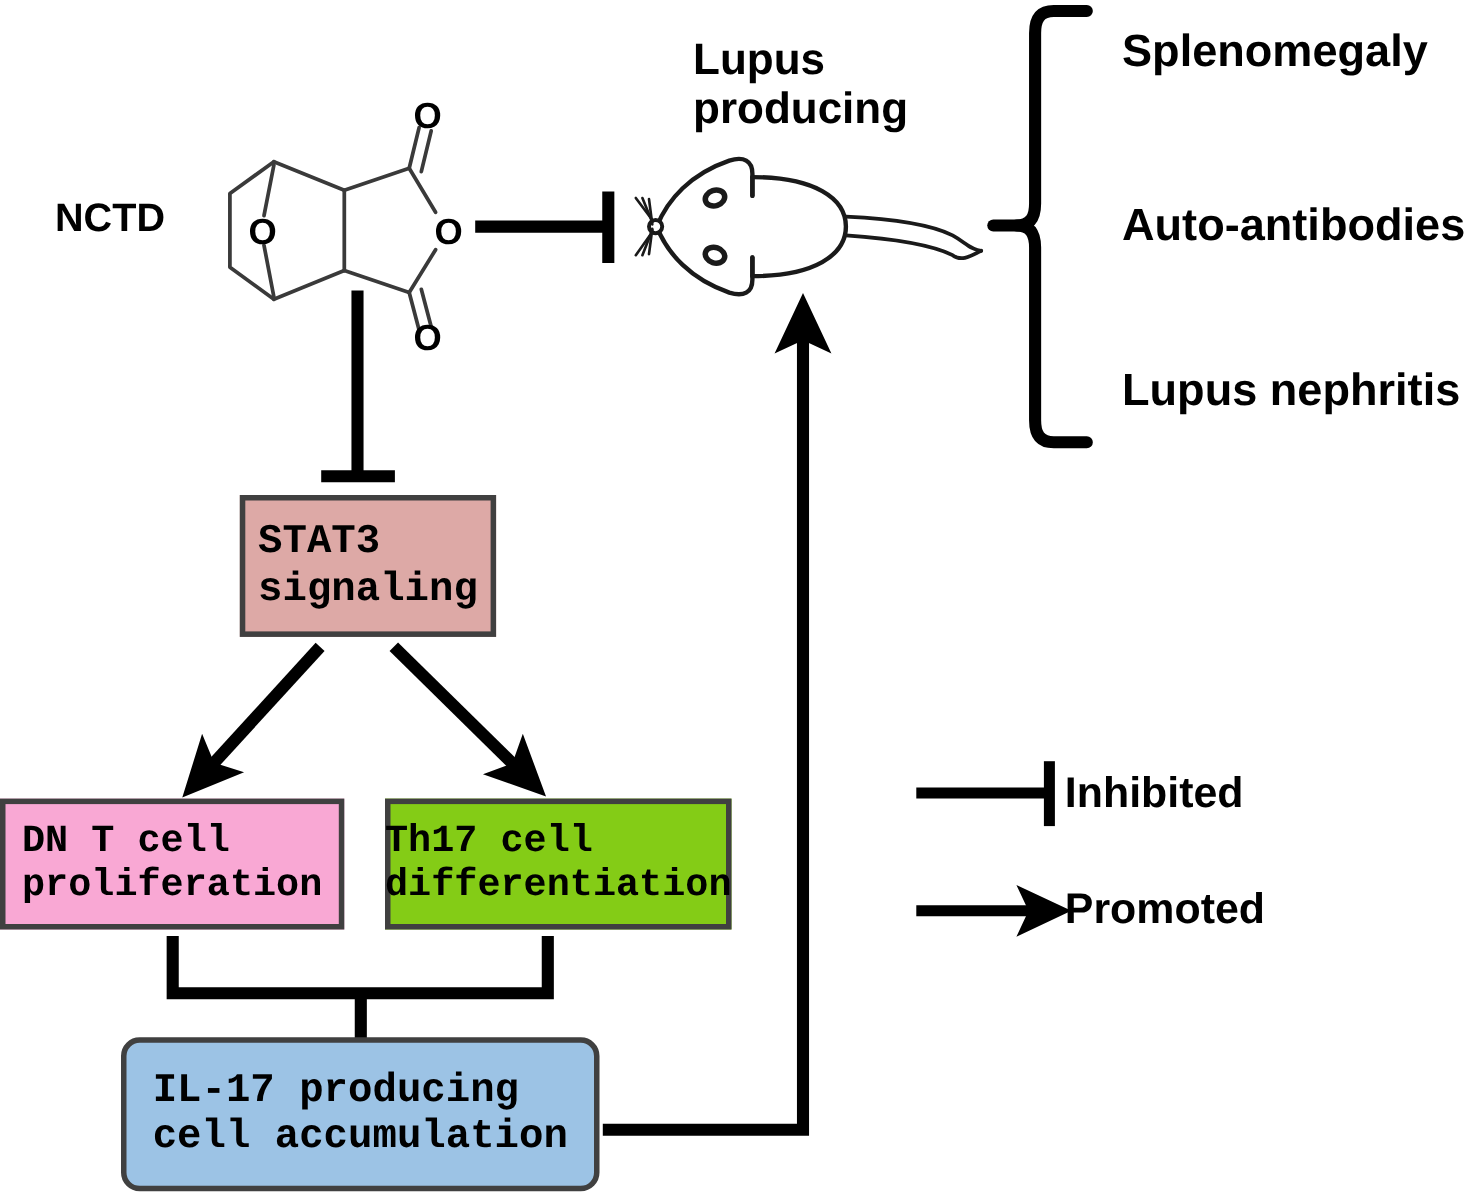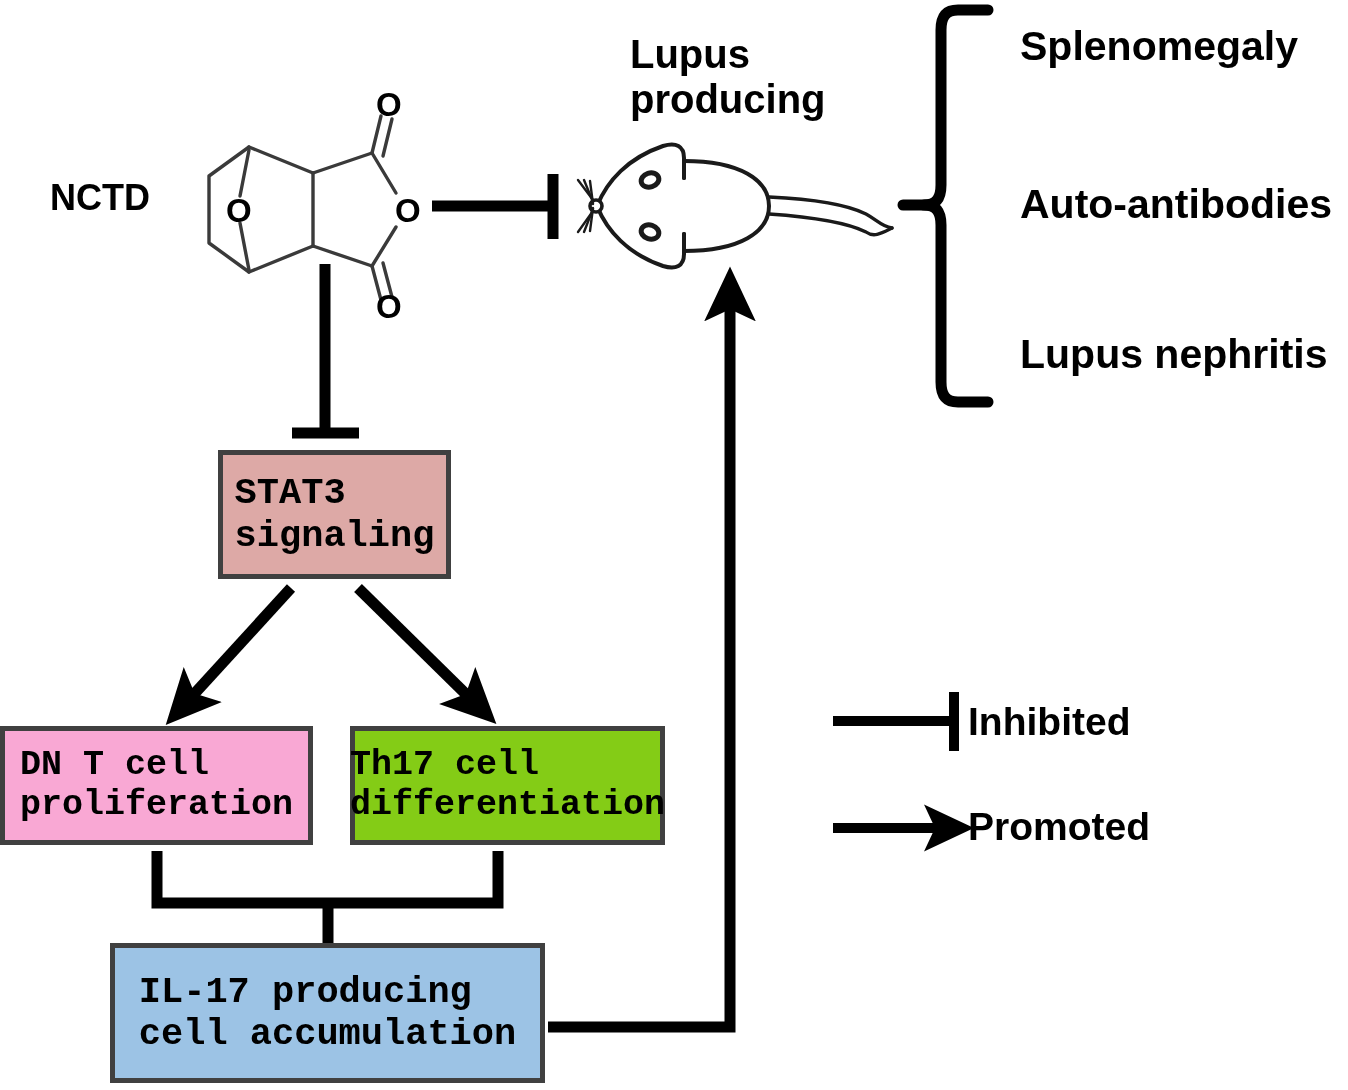--- a/index.html
+++ b/index.html
@@ -233,16 +233,16 @@
 
   <div class="lbl" id="label-inhibited">Inhibited</div>
   <div class="lbl" id="label-promoted">Promoted</div>
 
   <div class="node-box" id="box-stat3" style="background:#dda9a6;">STAT3
 signaling</div>
   <div class="node-box" id="box-dnt" style="background:#f9a8d4;">DN  T cell
 proliferation</div>
   <div class="node-box" id="box-th17" style="background:#84cc16;">Th17 cell
 differentiation</div>
-  <div class="node-box" id="box-il17" style="background:#9cc3e5;">IL-17 producing
+  <div class="node-box" id="box-il17" style="background:#9cc3e5;border-radius:17px;">IL-17 producing
 cell accumulation</div>
 
 </div>
 
 </body></html>

